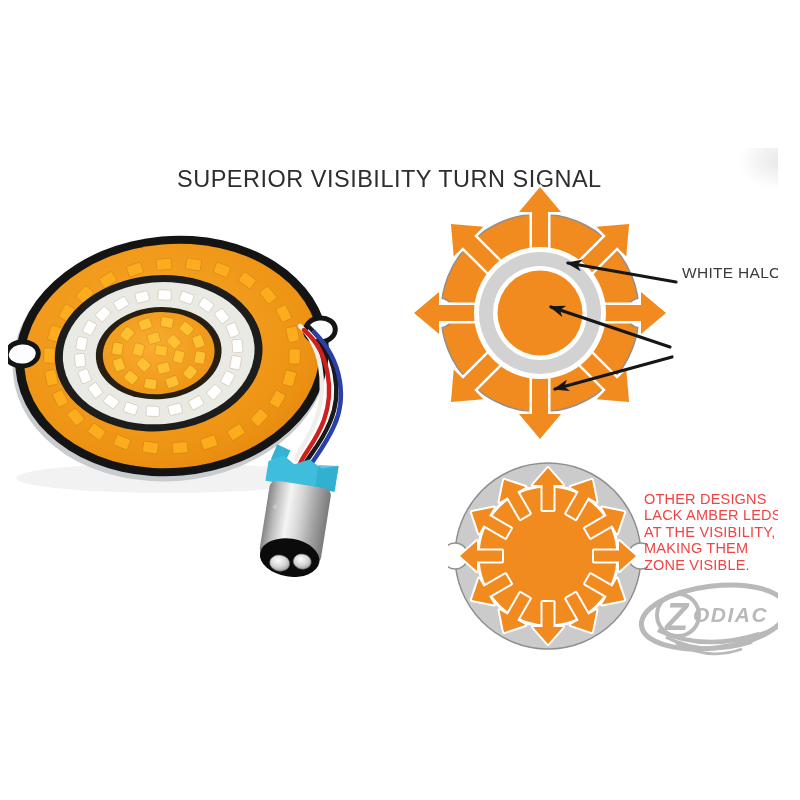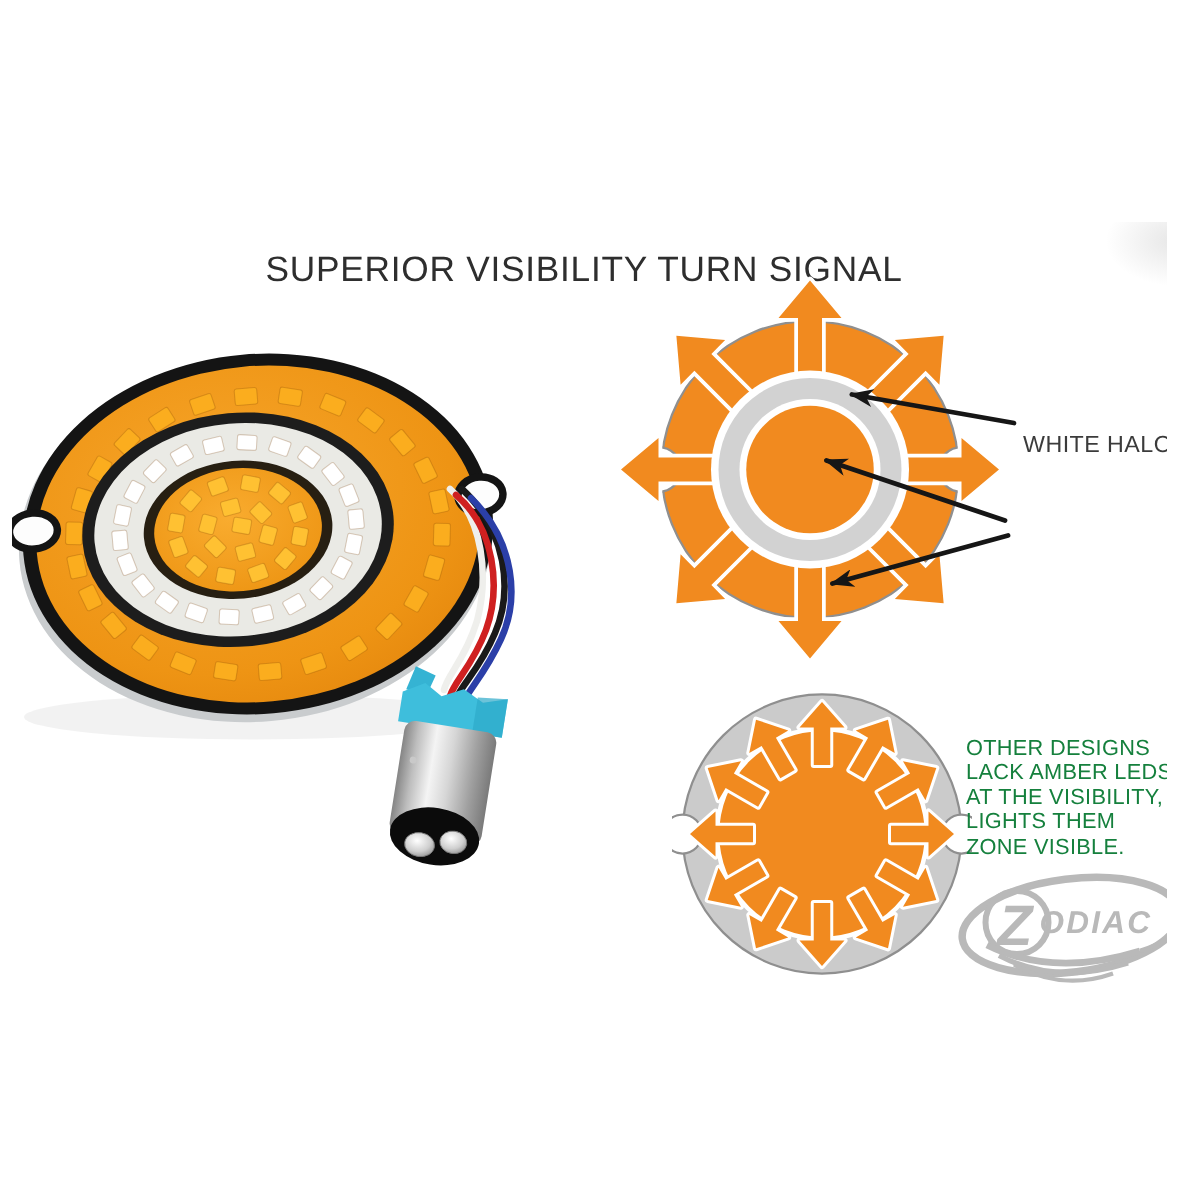--- a/index.html
+++ b/index.html
@@ -1,24 +1,24 @@
 <!DOCTYPE html>
 <html><head>
 <meta charset="utf-8">
 <style>
   html,body{margin:0;padding:0;background:#fff;}
   .stage{position:relative;width:764px;height:800px;background:#fff;overflow:hidden;
          font-family:"Liberation Sans",sans-serif;padding-left:14px;}
   .title{position:absolute;left:177px;top:166px;margin:0;font-size:23.5px;font-weight:400;
          letter-spacing:.5px;color:#2e2e2e;white-space:nowrap;}
-  .lbl{position:absolute;color:#3b3b3b;font-size:15.5px;letter-spacing:.3px;white-space:nowrap;margin-top:24px;}
+  .lbl{position:absolute;color:#3b3b3b;font-size:15.5px;letter-spacing:.3px;white-space:nowrap;}
   .lbl-halo{left:682px;top:264px;}
   .lbl-dz{left:679px;top:330px;}
   .lbl-dz div{line-height:19.5px;}
-  .caption{position:absolute;left:644px;top:491px;color:#15803d;font-size:14.5px;
+  .caption{position:absolute;left:644px;top:491px;color:#ef4444;font-size:14.5px;
            line-height:16.4px;letter-spacing:.2px;}
   .caption div{white-space:nowrap;}
   svg.abs{position:absolute;}
   .lines{left:0;top:0;pointer-events:none;}
   .smudge{position:absolute;left:738px;top:148px;width:62px;height:42px;
           background:radial-gradient(ellipse at 75% 30%, rgba(165,165,165,.28), rgba(255,255,255,0) 72%);}
 </style>
 </head>
 <body>
 
@@ -237,21 +237,21 @@
         <path d="M0,-88 L-15,-71 L-5.5,-71 L-5.5,-46 L5.5,-46 L5.5,-71 L15,-71 Z" transform="translate(100,100) rotate(300)" fill="#F18A1F"></path>
         <path d="M0,-88 L-15,-71 L-5.5,-71 L-5.5,-46 L5.5,-46 L5.5,-71 L15,-71 Z" transform="translate(100,100) rotate(330)" fill="#fff" stroke="#fff" stroke-width="4" stroke-linejoin="round"></path>
         <path d="M0,-88 L-15,-71 L-5.5,-71 L-5.5,-46 L5.5,-46 L5.5,-71 L15,-71 Z" transform="translate(100,100) rotate(330)" fill="#F18A1F"></path>
       </g>
   </svg>
 
   <div class="caption">
     <div>OTHER DESIGNS</div>
     <div>LACK AMBER LEDS</div>
     <div>AT THE VISIBILITY,</div>
-    <div>LIGHTS THEM</div>
+    <div>MAKING THEM</div>
     <div>ZONE VISIBLE.</div>
   </div>
 
   <svg class="abs" style="left:636px;top:580px" width="160" height="82" viewBox="0 0 160 82">
     <g fill="none">
       <ellipse cx="78" cy="37" rx="73" ry="31" stroke-width="5" transform="rotate(-7 78 37)" stroke="#B9B9B9"></ellipse>
       <circle cx="42" cy="35" r="21" stroke-width="4" stroke="#B9B9B9"></circle>
       <path d="M22,50 Q66,72 124,54" stroke-width="4.5" stroke="#B9B9B9"></path>
       <path d="M30,57 Q68,77 116,62" stroke-width="3.5" stroke="#B9B9B9"></path>
       <path d="M40,63 Q72,81 106,69" stroke-width="2.8" stroke="#B9B9B9"></path>

